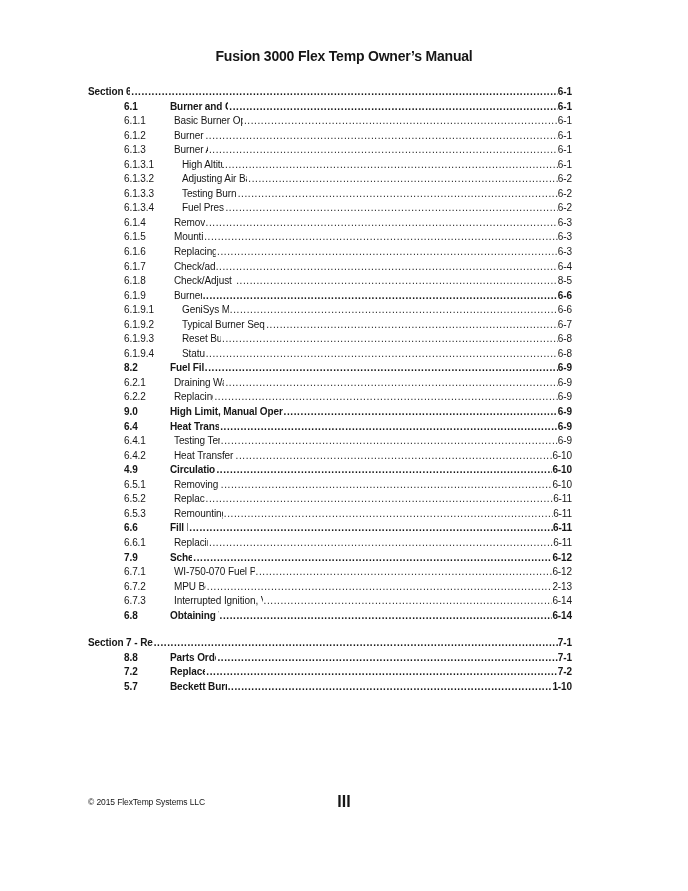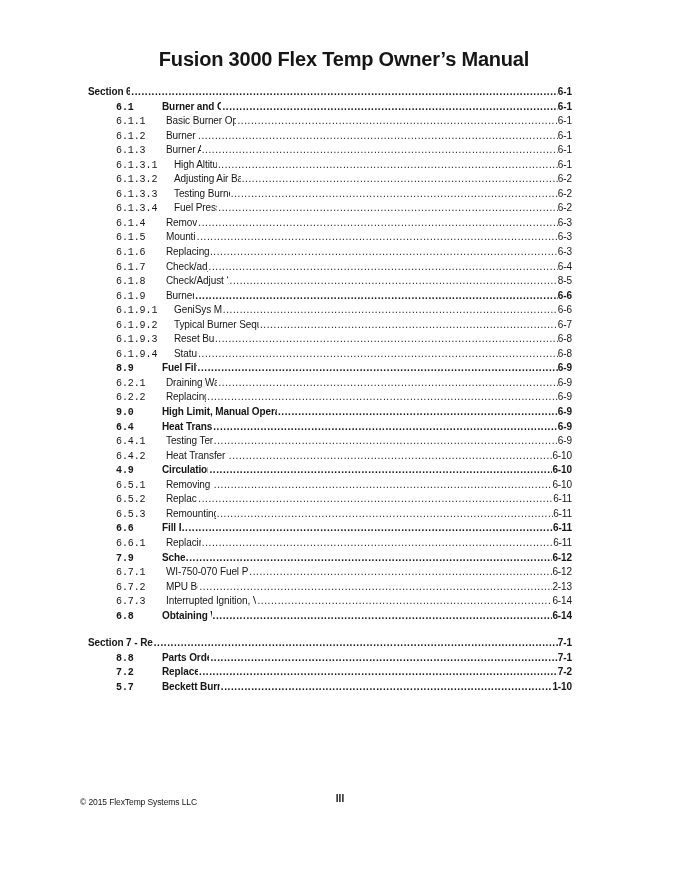--- a/index.html
+++ b/index.html
@@ -15,21 +15,21 @@
     font-family: "Liberation Sans", sans-serif;
     color: #161616;
     overflow: hidden;
   }
   .doc-title {
     position: absolute;
     top: 48px;
     left: 0;
     right: 0;
     text-align: center;
-    font-size: 20px;
+    font-size: 14px;
     font-weight: bold;
     letter-spacing: -0.2px;
   }
   .toc {
     position: absolute;
     top: 85px;
     left: 88px;
     right: 116px;
   }
   .toc-section + .toc-section {
@@ -40,22 +40,21 @@
     align-items: baseline;
     height: 14.55px;
     line-height: 14.55px;
     font-size: 10px;
     letter-spacing: -0.1px;
     white-space: nowrap;
   }
   .toc-row.bold { font-weight: bold; }
   .toc-row .num {
     flex: 0 0 auto;
-    margin-left: 28px;
-    font-family: Liberation Mono, monospace;
+    margin-left: 36px;
   }
   .toc-row.lvl1 .num { width: 46px; }
   .toc-row.lvl2 .num { width: 50px; }
   .toc-row.lvl3 .num { width: 58px; }
   .toc-row .title {
     flex: 0 1 auto;
     overflow: hidden;
   }
   .toc-row .dots {
     flex: 1 1 auto;
@@ -70,37 +69,37 @@
   .toc-row .pg {
     flex: 0 0 auto;
   }
   .toc-row.bold-leader .dots,
   .toc-row.bold-leader .pg {
     font-weight: bold;
   }
   .footer {
     position: absolute;
     top: 793px;
-    left: 80px;
+    left: 88px;
     right: 88px;
     height: 18px;
   }
   .copyright {
     position: absolute;
     left: 0;
     top: 4px;
     font-size: 8.5px;
     letter-spacing: -0.1px;
   }
   .page-num {
     position: absolute;
     left: 50%;
     transform: translateX(-50%);
     top: 0;
-    font-size: 10px;
+    font-size: 16px;
     font-weight: bold;
   }
 </style>
 </head>
 <body>
 
 <div class="page">
   <div class="doc-title">Fusion 3000 Flex Temp Owner’s Manual</div>
 
   <div class="toc">
@@ -212,21 +211,21 @@
           <span class="dots"></span>
           <span class="pg">6-8</span>
         </div>
         <div class="toc-row lvl3">
           <span class="num">6.1.9.4</span>
           <span class="title">Status Lights</span>
           <span class="dots"></span>
           <span class="pg">6-8</span>
         </div>
         <div class="toc-row lvl1 bold">
-          <span class="num">8.9</span>
+          <span class="num">8.2</span>
           <span class="title">Fuel Filter Service</span>
           <span class="dots"></span>
           <span class="pg">6-9</span>
         </div>
         <div class="toc-row lvl2">
           <span class="num">6.2.1</span>
           <span class="title">Draining Water from Fuel Filter</span>
           <span class="dots"></span>
           <span class="pg">6-9</span>
         </div>

